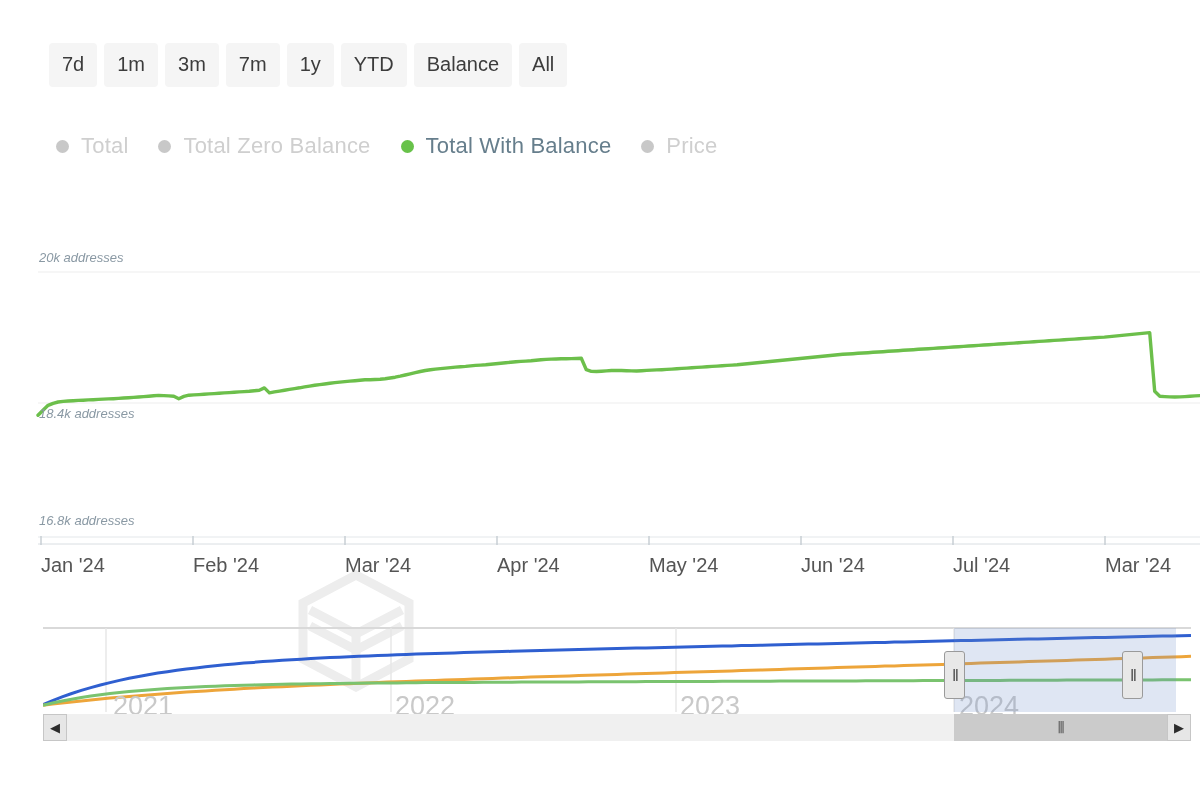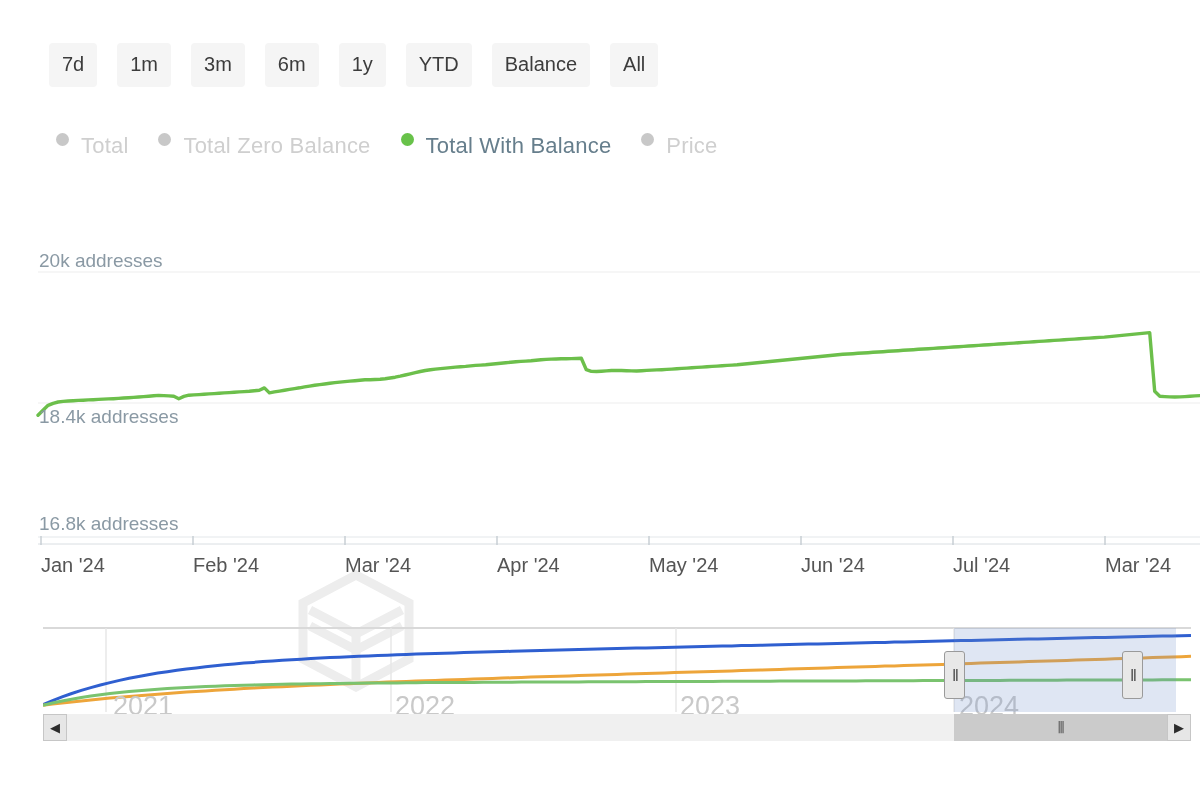--- a/index.html
+++ b/index.html
@@ -7,41 +7,41 @@
     width: 1200px; height: 800px;
     background: #ffffff;
     font-family: "Liberation Sans", sans-serif;
     overflow: hidden;
   }
   .page { position: relative; width: 1200px; height: 800px; background: #fff; }
 
   
   .range-bar {
     position: absolute; left: 49px; top: 43px;
-    display: flex; gap: 20px; align-items: flex-end;
+    display: flex; gap: 7px; align-items: flex-end;
   }
   .range-btn {
     background: #f5f5f5;
     border: none; border-radius: 4px;
     color: #3c3c3c;
     font-family: "Liberation Sans", sans-serif;
     font-size: 20px;
     line-height: 1;
     padding: 11px 13px 13px 13px;
     cursor: pointer;
     white-space: nowrap;
   }
 
   
   .legend {
     position: absolute; left: 56px; top: 133px;
     display: flex; align-items: center; gap: 0px;
   }
   .legend-item {
-    display: flex; align-items: flex-start;
+    display: flex; align-items: center;
     cursor: pointer;
     margin-right: 30px;
     white-space: nowrap;
   }
   .legend-dot {
     width: 13px; height: 13px; border-radius: 50%;
     background: #c8c8c8;
     margin-right: 12px;
     flex: none;
   }
@@ -55,23 +55,24 @@
 
   
   .chart {
     position: absolute; left: 0px; top: 230px;
     width: 1200px; height: 330px;
   }
   .plot-svg { position: absolute; left: 0; top: 0; }
 
   .ylabel {
     position: absolute;
-    font-size: 19px;
+    font-size: 13px;
     color: #8a99a4;
     white-space: nowrap;
+    font-style: italic;
   }
 
   
   .watermark {
     position: absolute; left: 296px; top: 340px;
     width: 620px; height: 130px;
     pointer-events: none;
     user-select: none;
   }
   .wm-text {
@@ -153,21 +154,21 @@
 </style>
 </head>
 <body>
 
 <div class="page">
 
   <div class="range-bar" id="range-bar">
       <button class="range-btn">7d</button>
       <button class="range-btn">1m</button>
       <button class="range-btn">3m</button>
-      <button class="range-btn">6m</button>
+      <button class="range-btn">7m</button>
       <button class="range-btn">1y</button>
       <button class="range-btn">YTD</button>
       <button class="range-btn">Balance</button>
       <button class="range-btn">All</button>
     </div>
 
   <div class="legend" id="legend">
       <div class="legend-item">
         <span class="legend-dot" style="background: rgb(200, 200, 200);"></span>
         <span class="legend-label">Total</span>

